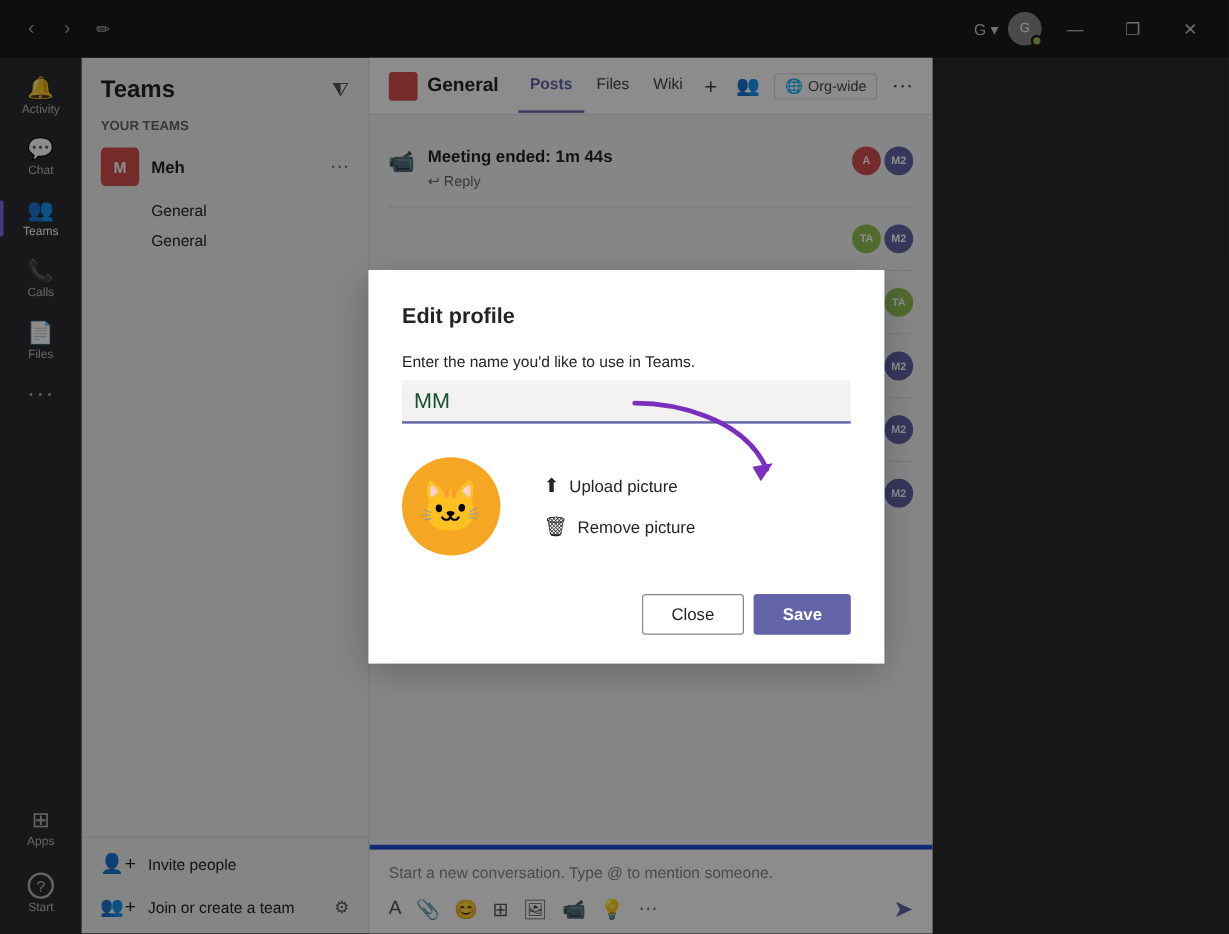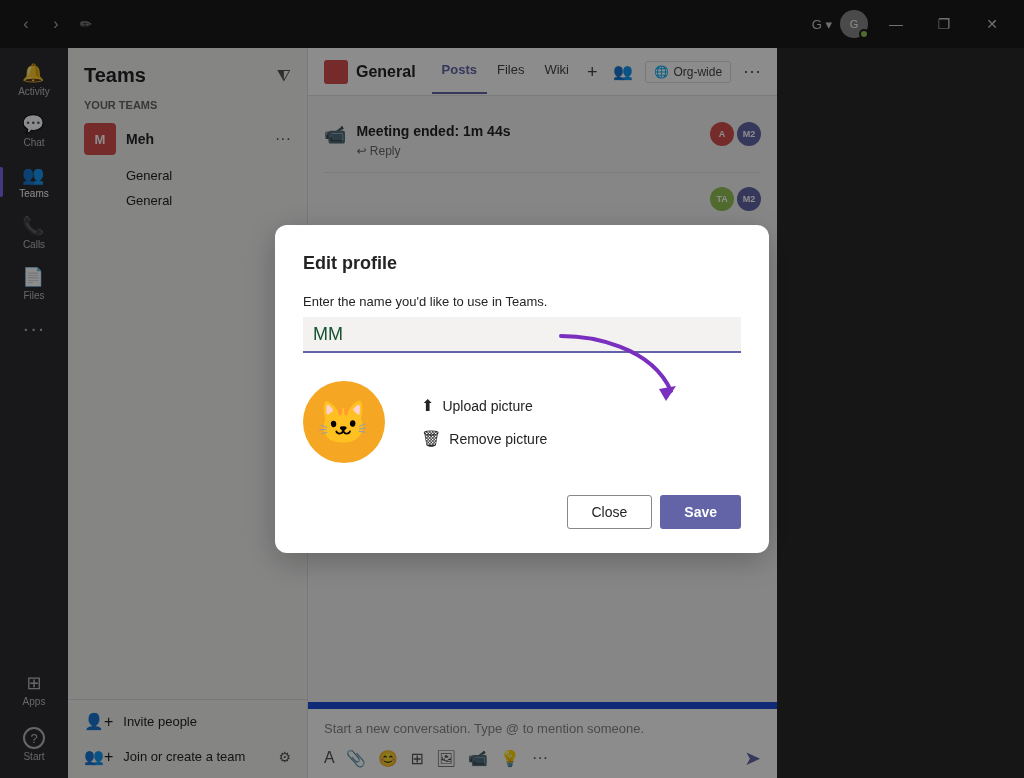--- a/index.html
+++ b/index.html
@@ -170,39 +170,39 @@
           <span style="font-size:14px;font-weight:600;color:#252424;">Meeting ended: 4m 18s</span>
           <div style="font-size:12px;color:#666;display:flex;align-items:center;gap:4px;cursor:pointer;margin-top:4px;">↩ Reply</div>
         </div>
         <div style="display:flex;gap:3px;align-items:center;">
           <div style="width:24px;height:24px;border-radius:50%;background:#d74f4f;display:flex;align-items:center;justify-content:center;font-size:9px;color:white;font-weight:700;">A</div>
           <div style="width:24px;height:24px;border-radius:50%;background:#6264a7;display:flex;align-items:center;justify-content:center;font-size:9px;color:white;font-weight:700;">M2</div>
         </div>
       </div>
     </div>
 
-    <div style="border-top:7px solid #1d4ed8;padding:8px 16px;background:#fff;flex-shrink:0;">
+    <div style="border-top:4px solid #1d4ed8;padding:8px 16px;background:#fff;flex-shrink:0;">
       <div style="font-size:13px;color:#888;padding:4px 0;">Start a new conversation. Type @ to mention someone.</div>
       <div style="display:flex;gap:12px;align-items:center;padding-top:6px;">
         <span style="color:#555;font-size:16px;cursor:pointer;">A</span>
         <span style="color:#555;font-size:16px;cursor:pointer;">📎</span>
         <span style="color:#555;font-size:16px;cursor:pointer;">😊</span>
         <span style="color:#555;font-size:16px;cursor:pointer;">⊞</span>
         <span style="color:#555;font-size:16px;cursor:pointer;">🖼</span>
         <span style="color:#555;font-size:16px;cursor:pointer;">📹</span>
         <span style="color:#555;font-size:16px;cursor:pointer;">💡</span>
         <span style="color:#555;font-size:16px;cursor:pointer;">···</span>
         <span style="margin-left:auto;color:#6264a7;font-size:20px;cursor:pointer;">➤</span>
       </div>
     </div>
   </div>
 </div>
 
 <div style="position:fixed;top:0;left:0;right:0;bottom:0;background:rgba(0,0,0,0.45);z-index:400;display:flex;align-items:center;justify-content:center;">
-  <div style="background:#fff;border-radius:12px;width:494px;padding:28px 28px 24px 28px;position:relative;box-shadow:0 8px 32px rgba(0,0,0,0.25);margin-left:20px;">
+  <div style="background:#fff;border-radius:0;width:430px;padding:28px 28px 24px 28px;position:relative;box-shadow:0 8px 32px rgba(0,0,0,0.25);margin-left:20px;">
     <h2 style="font-size:18px;font-weight:700;color:#252424;margin-bottom:20px;">Edit profile</h2>
     <p style="font-size:13px;color:#252424;margin-bottom:8px;">Enter the name you'd like to use in Teams.</p>
     <input type="text" value="MM" style="width: 100%; height: 36px; border-top: none; border-right: none; border-left: none; border-image: initial; border-bottom: 2px solid rgb(98, 100, 167); background: rgb(243, 242, 241); padding: 0px 10px; font-size: 18px; color: #14532d; outline: none;">
 
     <div style="position:relative;display:flex;align-items:center;gap:36px;margin-top:28px;">
       <div style="width:82px;height:82px;background:#f5a623;border-radius:50%;display:flex;align-items:center;justify-content:center;font-size:42px;flex-shrink:0;">🐱</div>
 
       <div style="position:absolute;top:-55px;right:60px;pointer-events:none;">
         <svg width="130" height="80" viewBox="0 0 130 80" fill="none" xmlns="http://www.w3.org/2000/svg">
           <path d="M10 10 C 40 10, 100 20, 120 65" stroke="#7B2FBE" stroke-width="4" fill="none" stroke-linecap="round"></path>

